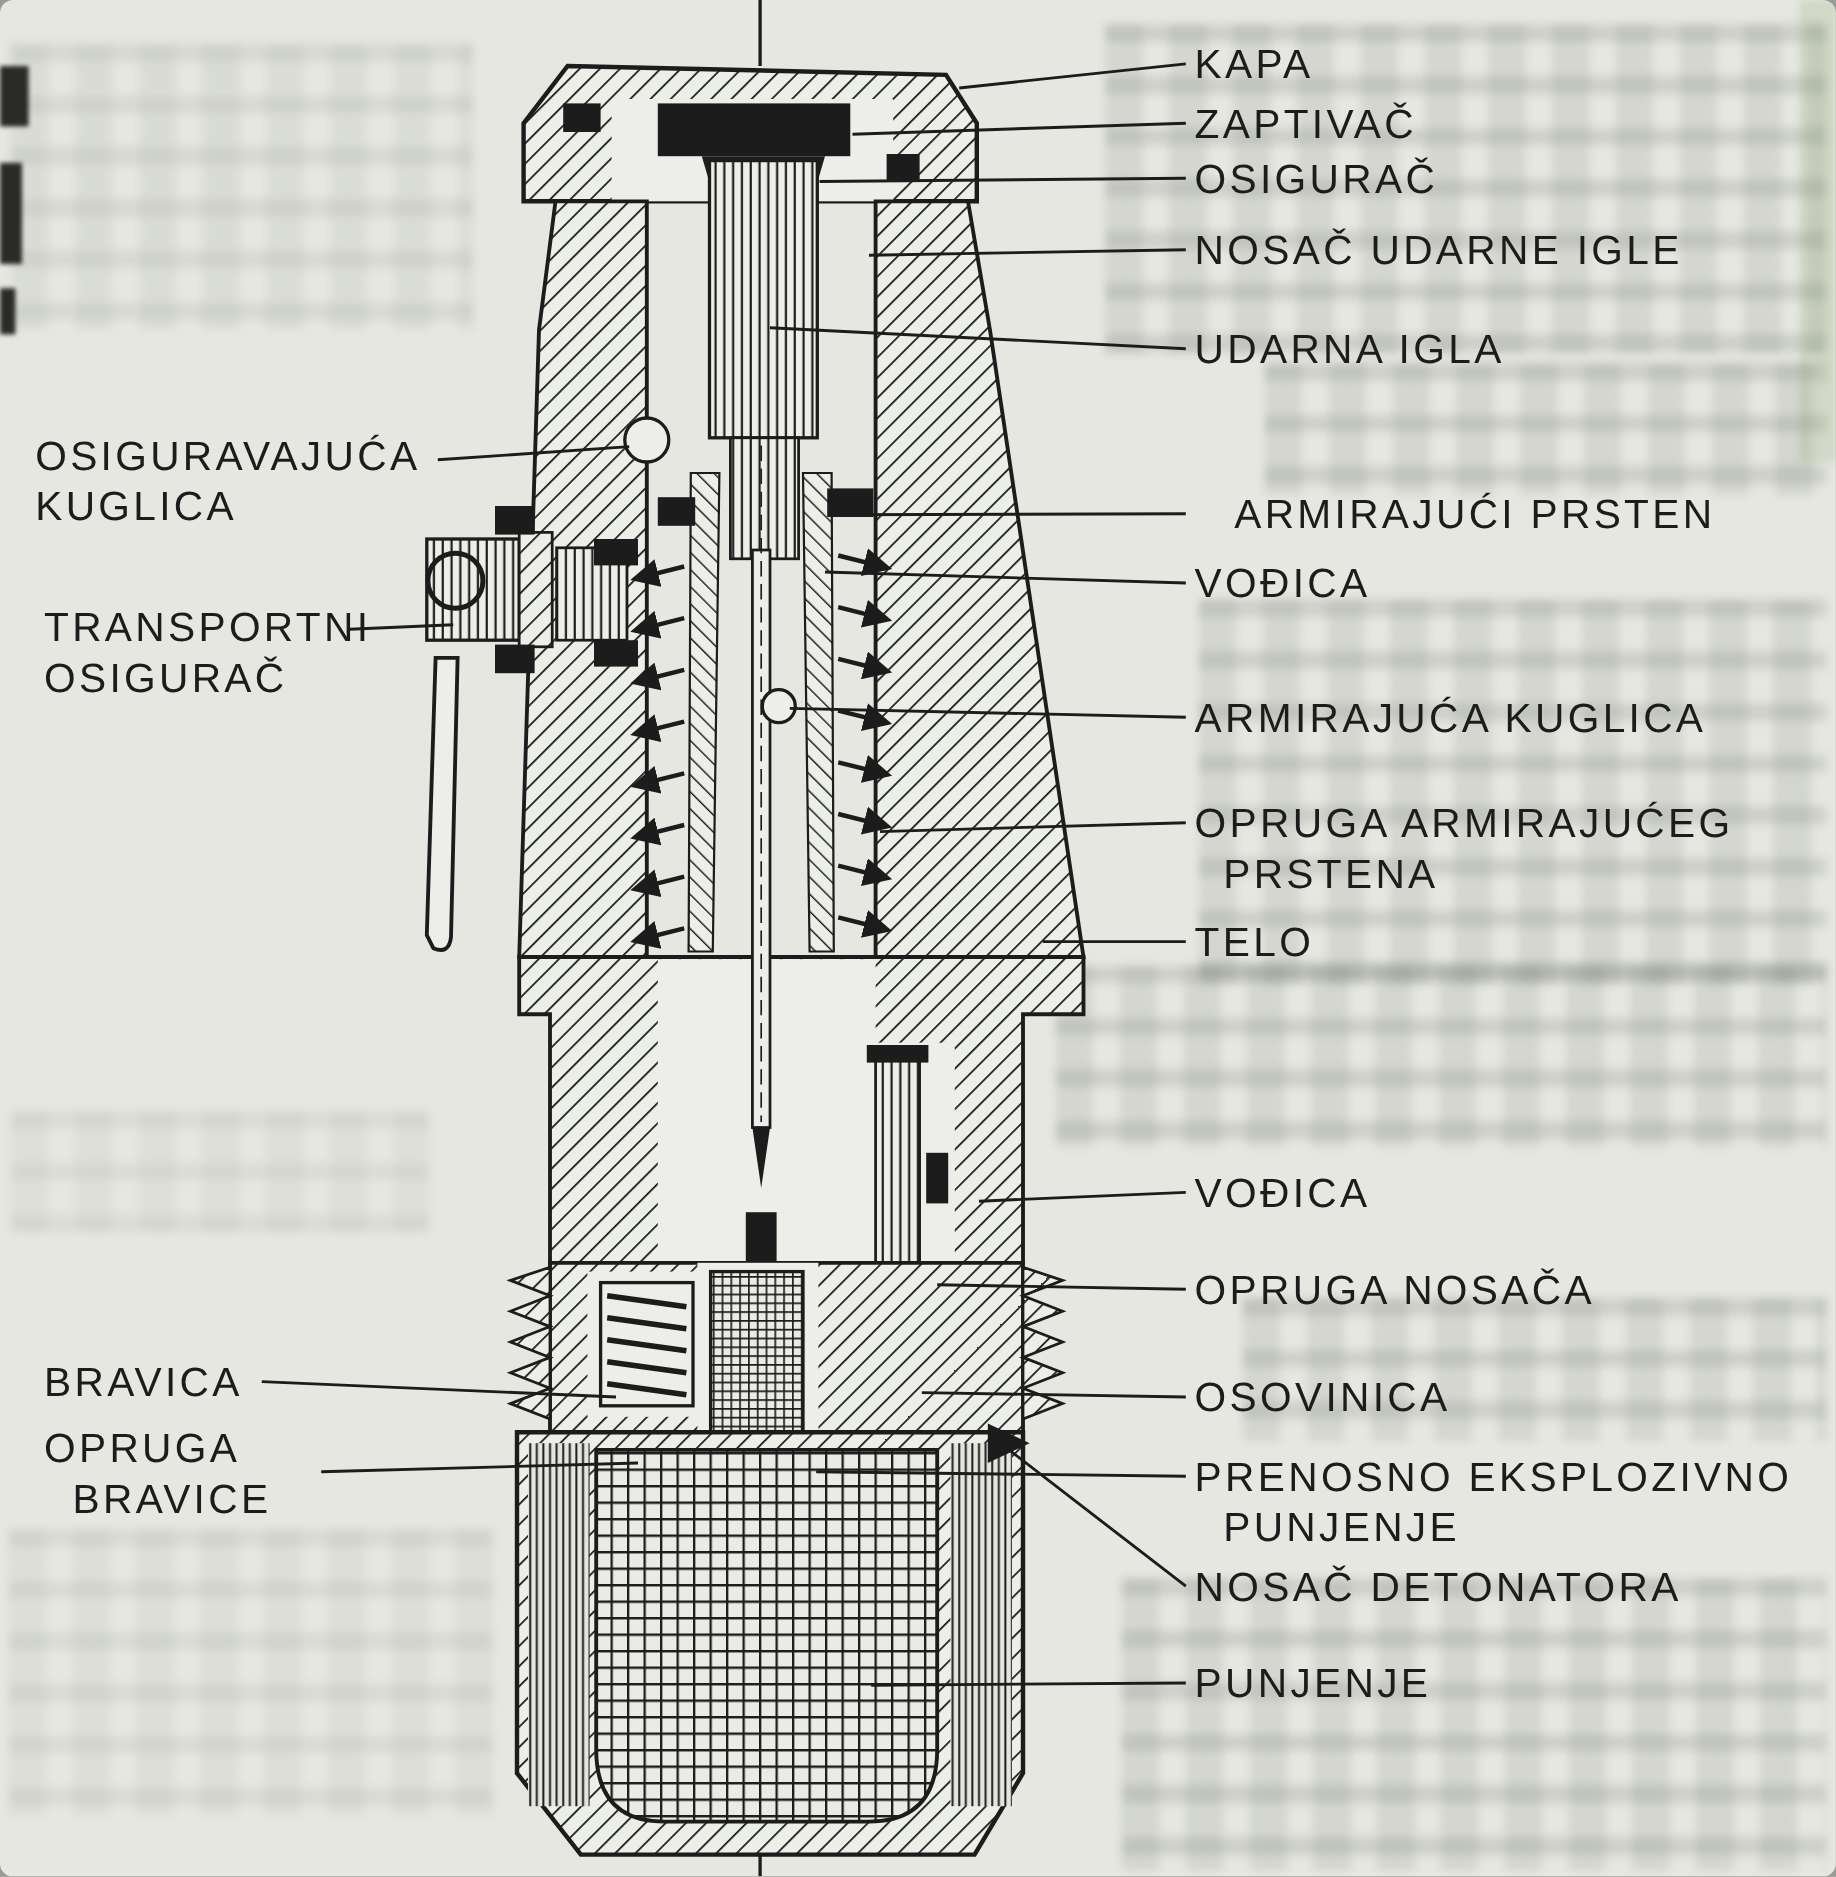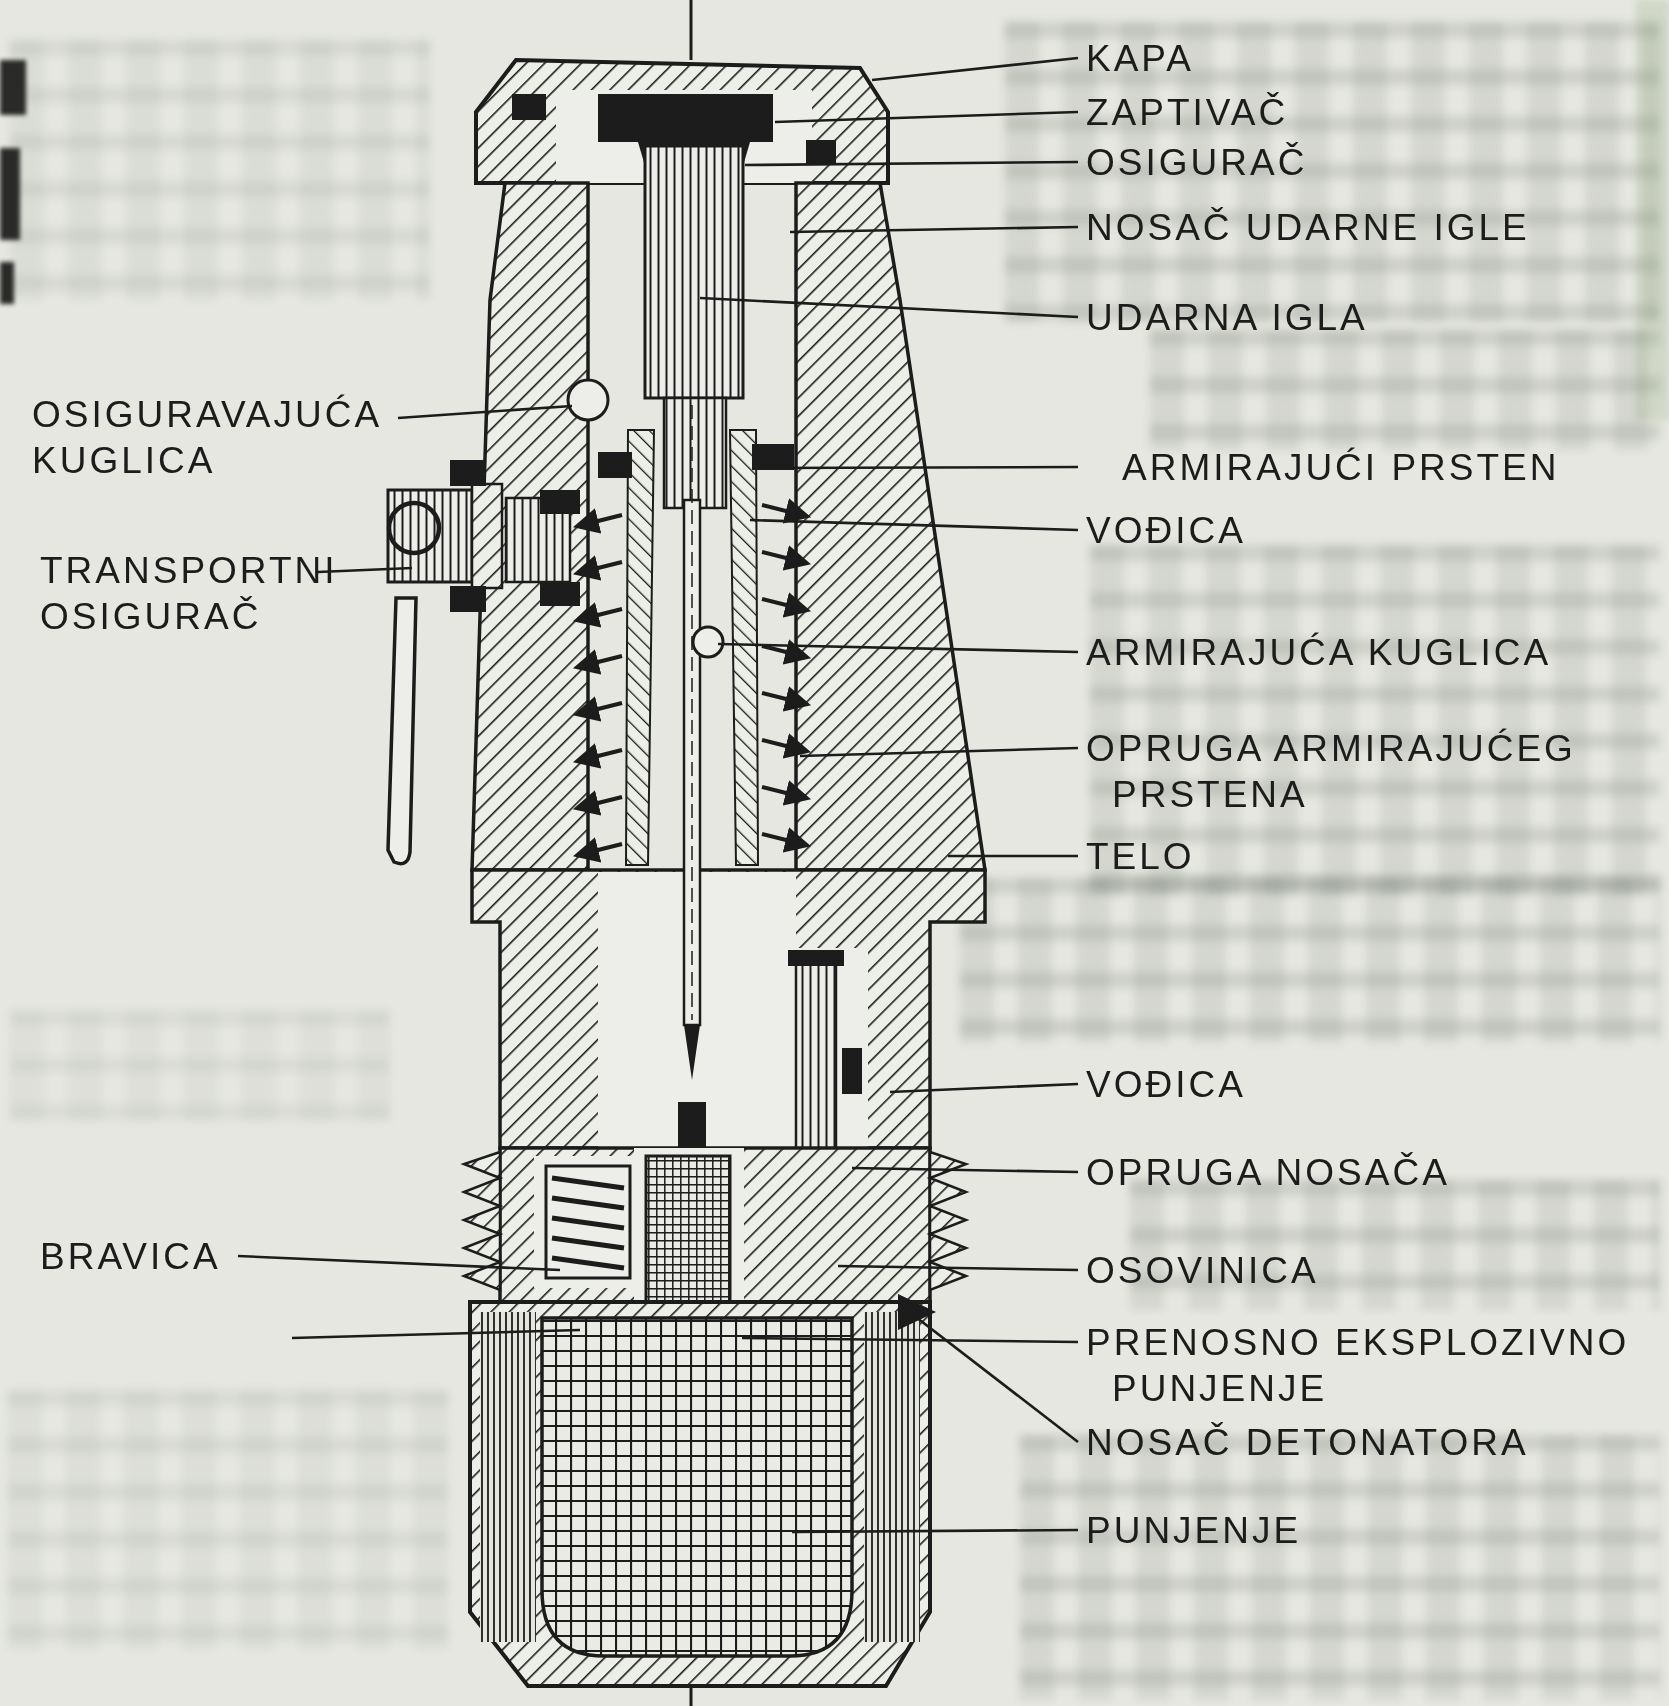--- a/index.html
+++ b/index.html
@@ -3,20 +3,21 @@
 <meta charset="utf-8">
 <style>
   html,body{margin:0;padding:0;background:#9a9a94;}
   .page{
     position:relative;
     width:1669px;height:1706px;
     background:var(--paper,#e5e7e0);
     overflow:hidden;
     font-family:"Liberation Sans", sans-serif;
     color:var(--ink,#1c1c1c);
+    border-radius:12px;
   }
   svg{position:absolute;left:0;top:0;}
   .labels{position:absolute;left:0;top:0;width:100%;height:100%;}
   .lbl{
     position:absolute;
     font-size:37px;
     line-height:46px;
     letter-spacing:3px;
     white-space:nowrap;
     color:var(--ink,#1c1c1c);
@@ -264,15 +265,19 @@
         <span>OSIGURAVAJUĆA</span>
         <span>KUGLICA</span>
       </div>
     <div class="lbl" style="left:40px;top:548px">
         <span>TRANSPORTNI</span>
         <span>OSIGURAČ</span>
       </div>
     <div class="lbl" style="left:40px;top:1234px">
         <span>BRAVICA</span>
       </div>
+    <div class="lbl" style="left:40px;top:1294px">
+        <span>OPRUGA</span>
+        <span class="ind">BRAVICE</span>
+      </div>
   </div>
 
 </div>
 
 </body></html>

